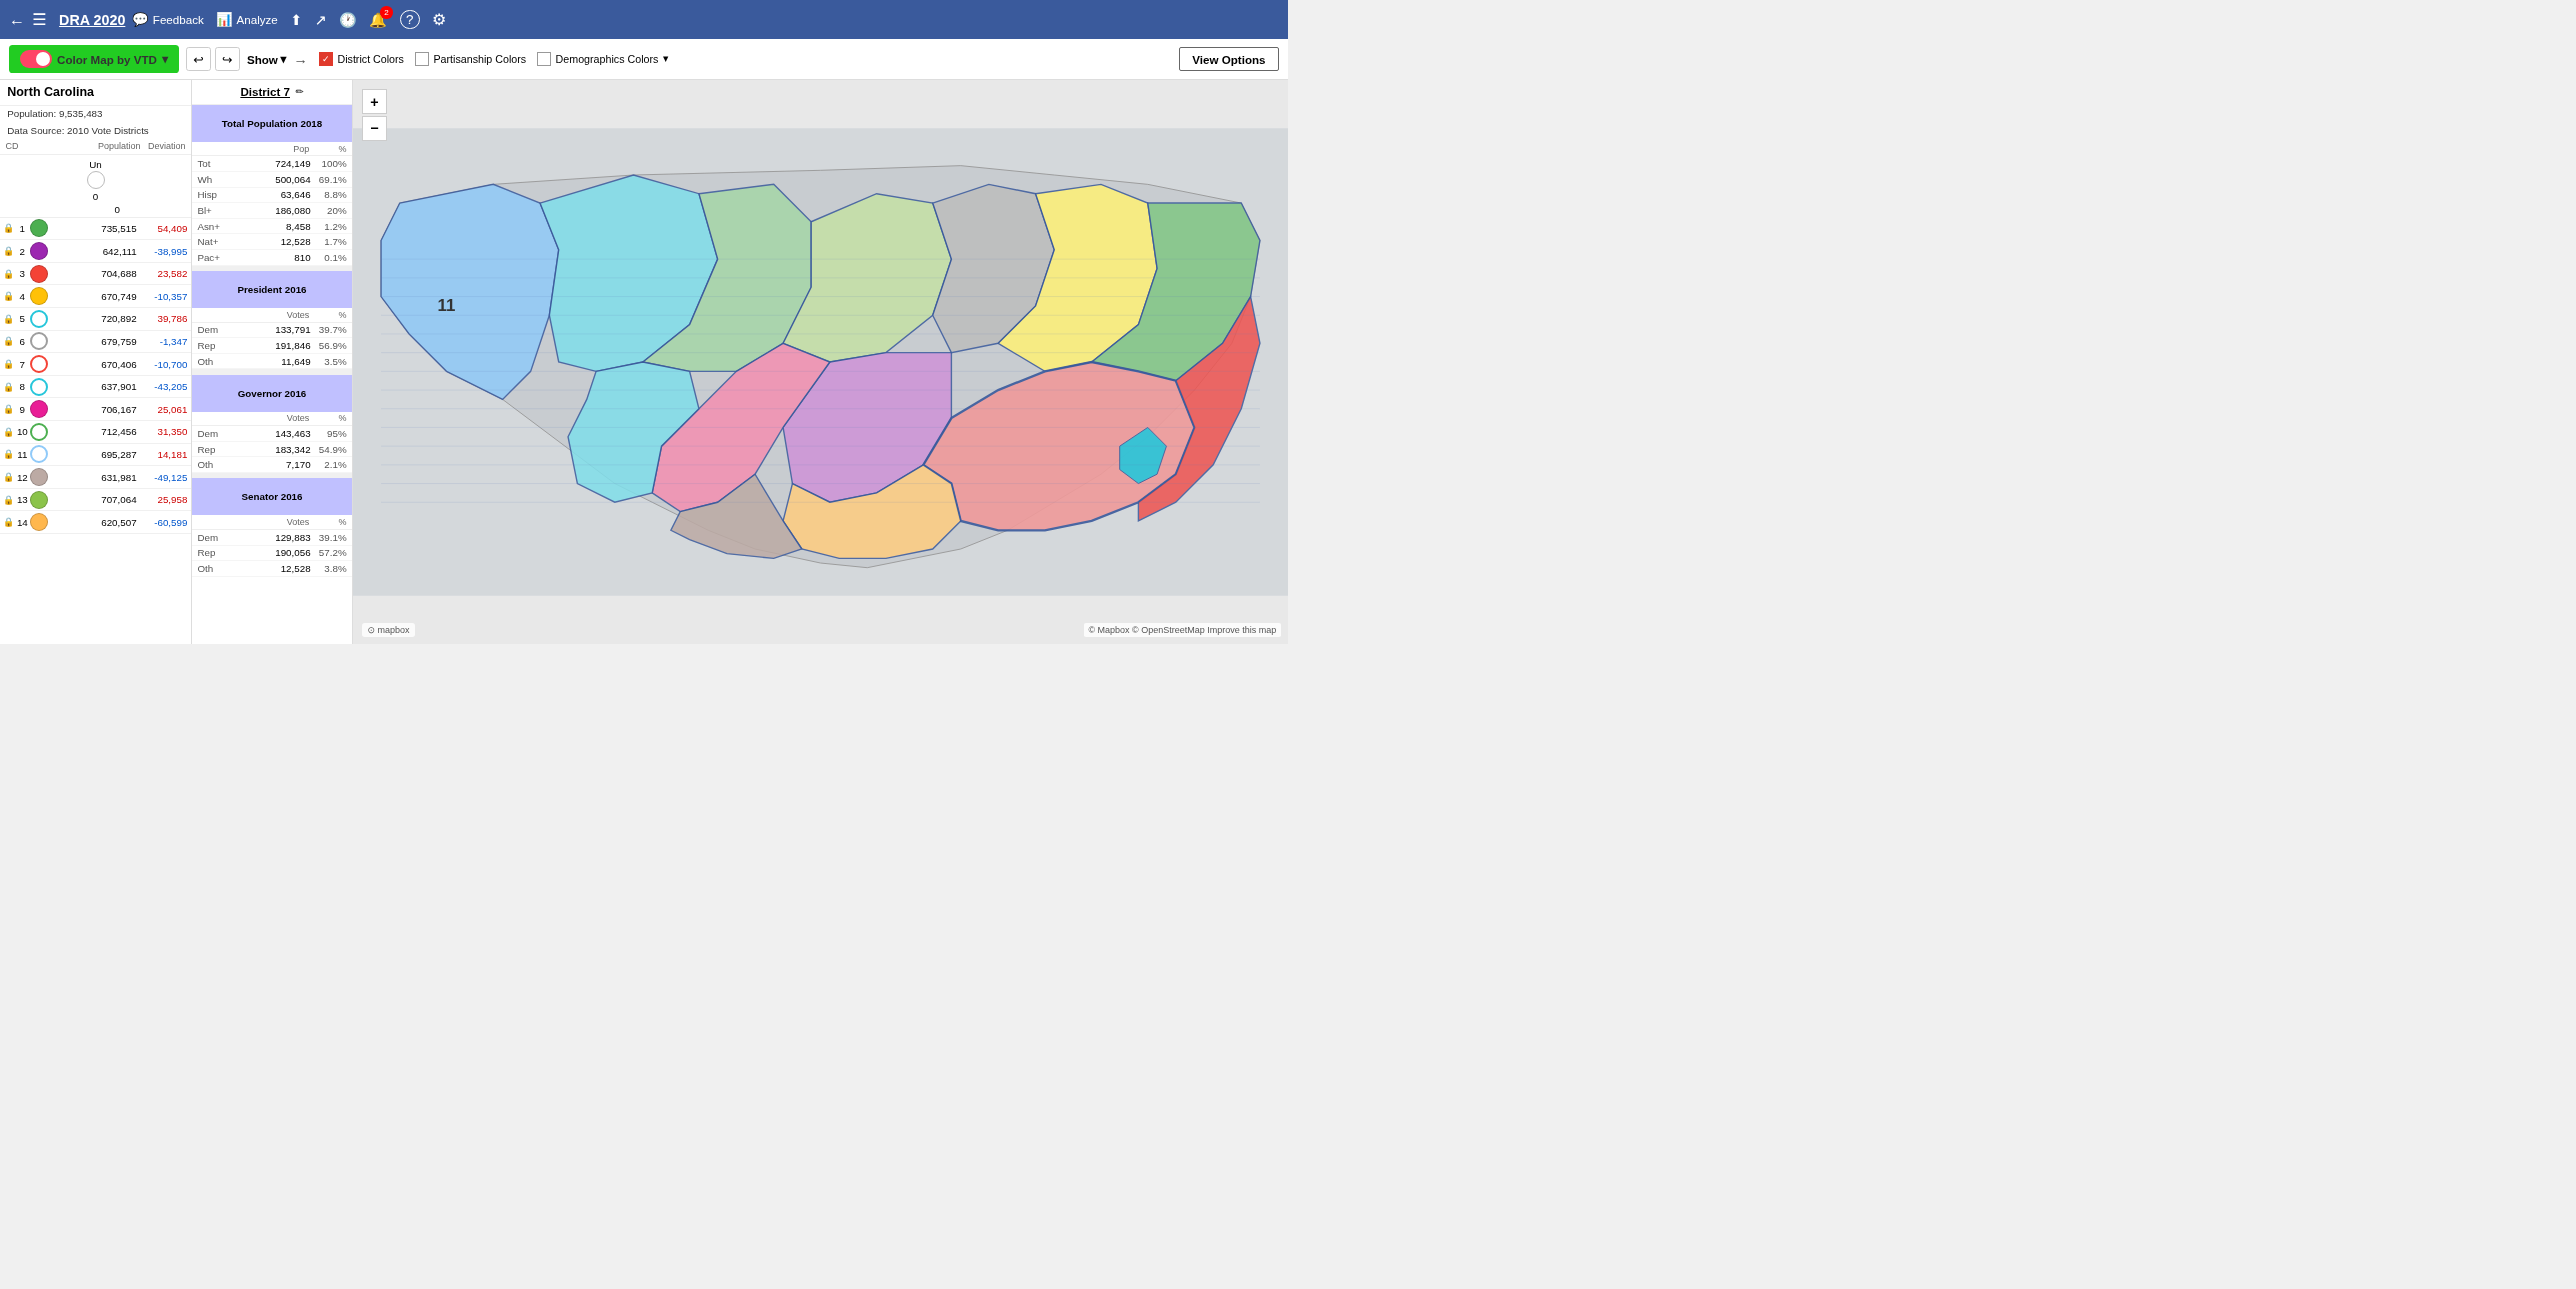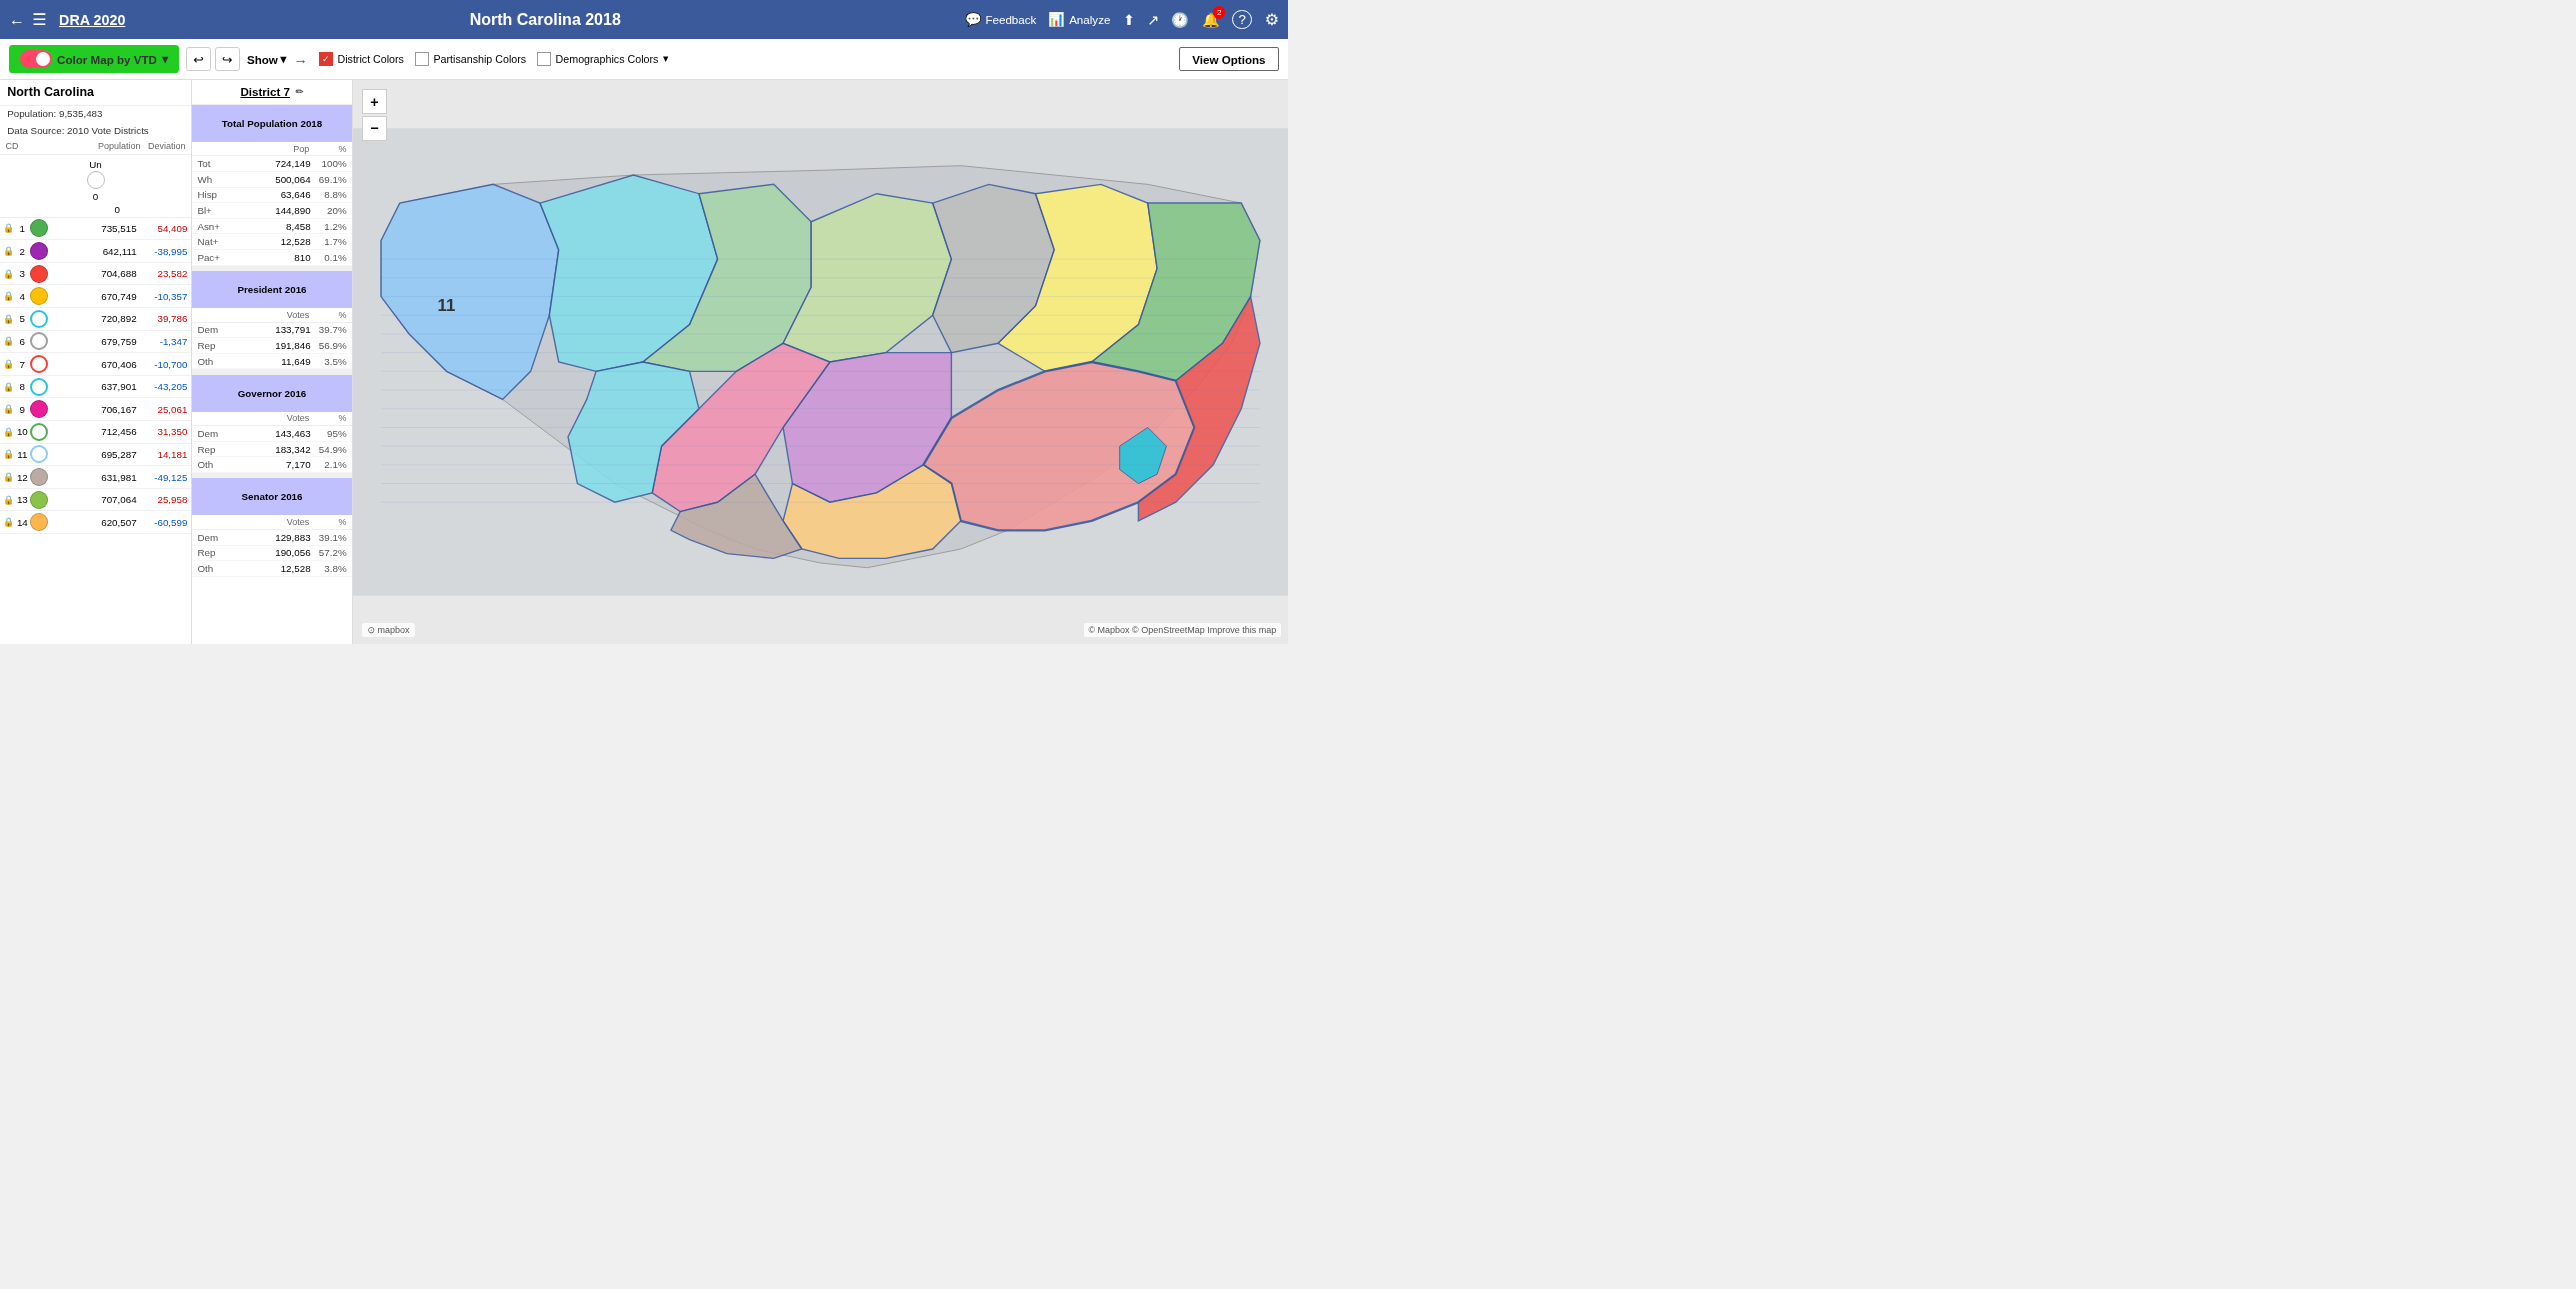--- a/index.html
+++ b/index.html
@@ -95,21 +95,20 @@
     .mapbox-attr { position: absolute; bottom: 7.2px; right: 7.2px; font-size: 9px; color: #555; background: rgba(255,255,255,0.8); padding: 1.8px 4.5px; border-radius: 1.8px; }
     .mapbox-logo { position: absolute; bottom: 7.2px; left: 9px; font-size: 9px; color: #555; background: rgba(255,255,255,0.8); padding: 1.8px 5.4px; border-radius: 2.7px; }
   </style>
 </head>
 <body>
 
 <div id="header">
   <span style="font-size:16px; cursor:pointer;">←</span>
   <span style="font-size:16px; cursor:pointer; margin-right:5.4px;">☰</span>
   <span style="font-weight:bold;font-size:14.3px;text-decoration:underline;cursor:pointer;">DRA 2020</span>
-  <span style="flex:1;text-align:center;font-weight:bold;font-size:16px;">North Carolina 2018</span>
   <div style="display:flex;align-items:center;gap:12.5px;font-size:11.6px;">
     <div style="display:flex;align-items:center;gap:3.6px;cursor:pointer;">
       <span style="font-size:13.4px;">💬</span>
       <span>Feedback</span>
     </div>
     <div style="display:flex;align-items:center;gap:3.6px;cursor:pointer;">
       <span style="font-size:13.4px;">📊</span>
       <span>Analyze</span>
     </div>
     <span style="cursor:pointer;font-size:14.3px;">⬆</span>
@@ -301,21 +300,21 @@
       <span class="val">500,064</span>
       <span class="pct">69.1%</span>
     </div>
     <div class="data-row">
       <span class="label">Hisp</span>
       <span class="val">63,646</span>
       <span class="pct">8.8%</span>
     </div>
     <div class="data-row">
       <span class="label">Bl+</span>
-      <span class="val">144,890</span>
+      <span class="val">186,080</span>
       <span class="pct">20%</span>
     </div>
     <div class="data-row">
       <span class="label">Asn+</span>
       <span class="val">8,458</span>
       <span class="pct">1.2%</span>
     </div>
     <div class="data-row">
       <span class="label">Nat+</span>
       <span class="val">12,528</span>

